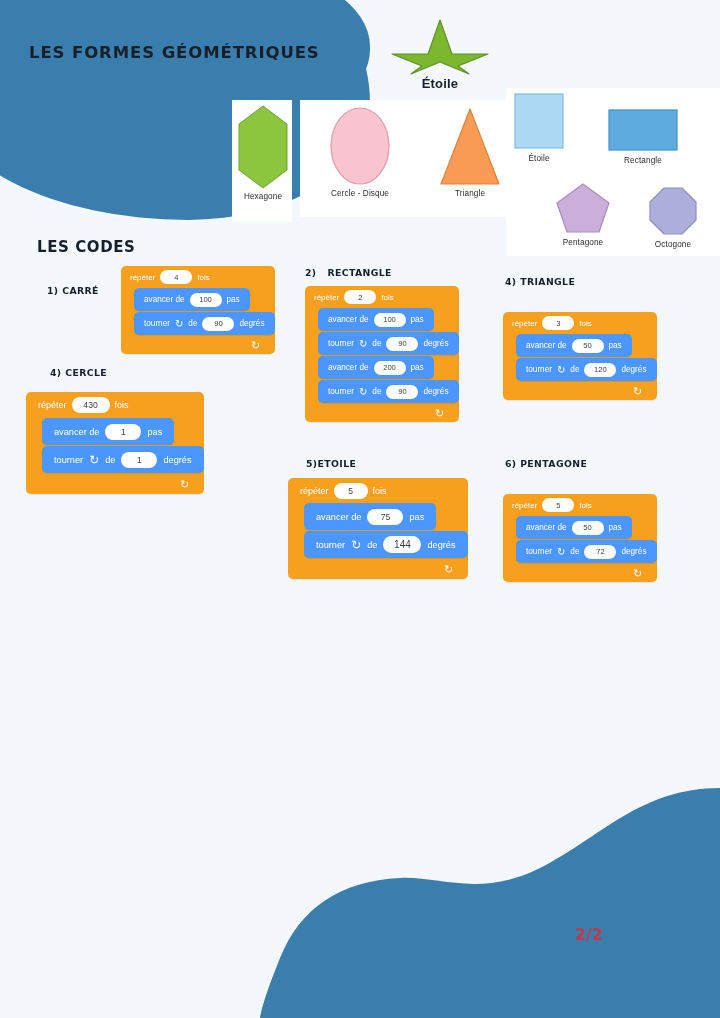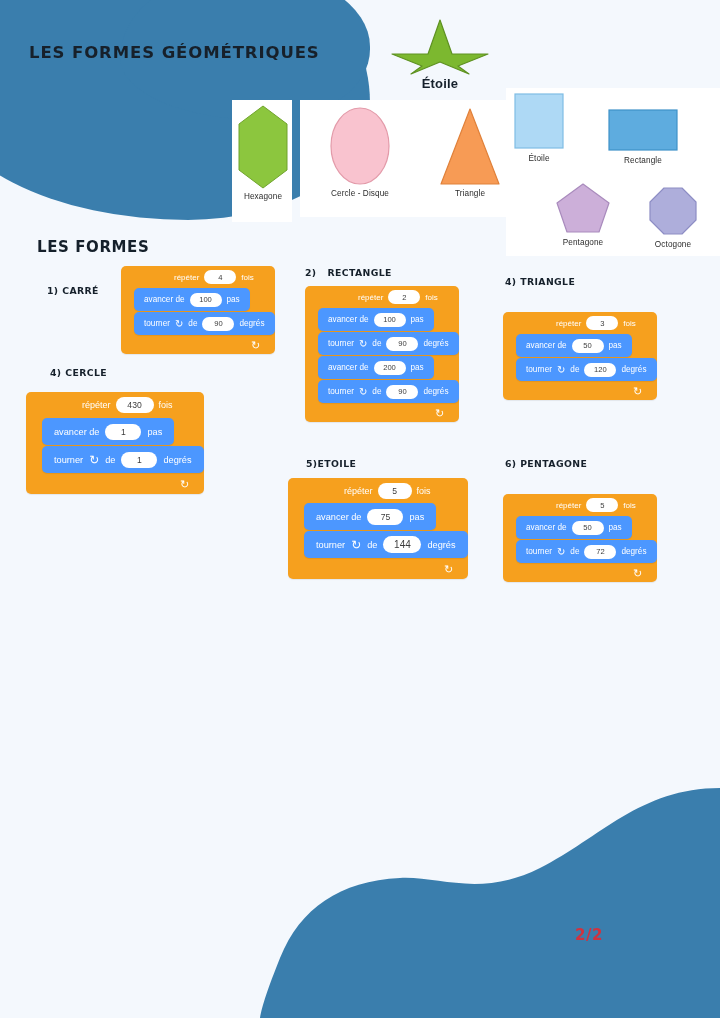--- a/index.html
+++ b/index.html
@@ -140,21 +140,20 @@
   .c-head {
     display: flex;
     align-items: center;
     gap: 5px;
     height: 22px;
     padding: 0 9px 0 9px;
     color: #ffffff;
     font-size: 8px;
     font-family: "Liberation Sans", sans-serif;
     white-space: nowrap;
-    margin-left: 44px;
   }
   .c-body {
     padding-left: 13px;
     padding-right: 0;
   }
   .c-foot {
     height: 18px;
     display: flex;
     align-items: center;
     justify-content: flex-end;
@@ -296,21 +295,21 @@
     </div>
 
     <div class="shape-cell" style="left:638px; top:186px; width:70px;">
       <svg class="sh" width="50" height="50" viewBox="0 0 50 50">
         <polygon points="16,2 34,2 48,16 48,34 34,48 16,48 2,34 2,16" fill="#aeaedb" stroke="#8d8dc4" stroke-width="1.2" stroke-linejoin="round"></polygon>
       </svg>
       <div class="shape-label" style="margin-top:4px">Octogone</div>
     </div>
   </div>
 
-  <div class="codes-heading">LES FORMES</div>
+  <div class="codes-heading">LES CODES</div>
 
   <div class="code-title" style="left:47px;  top:285px;">1) CARRÉ</div>
   <div class="code-title" style="left:305px; top:267px;">2)   RECTANGLE</div>
   <div class="code-title" style="left:505px; top:276px;">4) TRIANGLE</div>
   <div class="code-title" style="left:50px;  top:367px;">4) CERCLE</div>
   <div class="code-title" style="left:306px; top:458px;">5)ETOILE</div>
   <div class="code-title" style="left:505px; top:458px;">6) PENTAGONE</div>
 
   <div class="script" style="left:121px; top:266px;">
     <div class="c-block">

